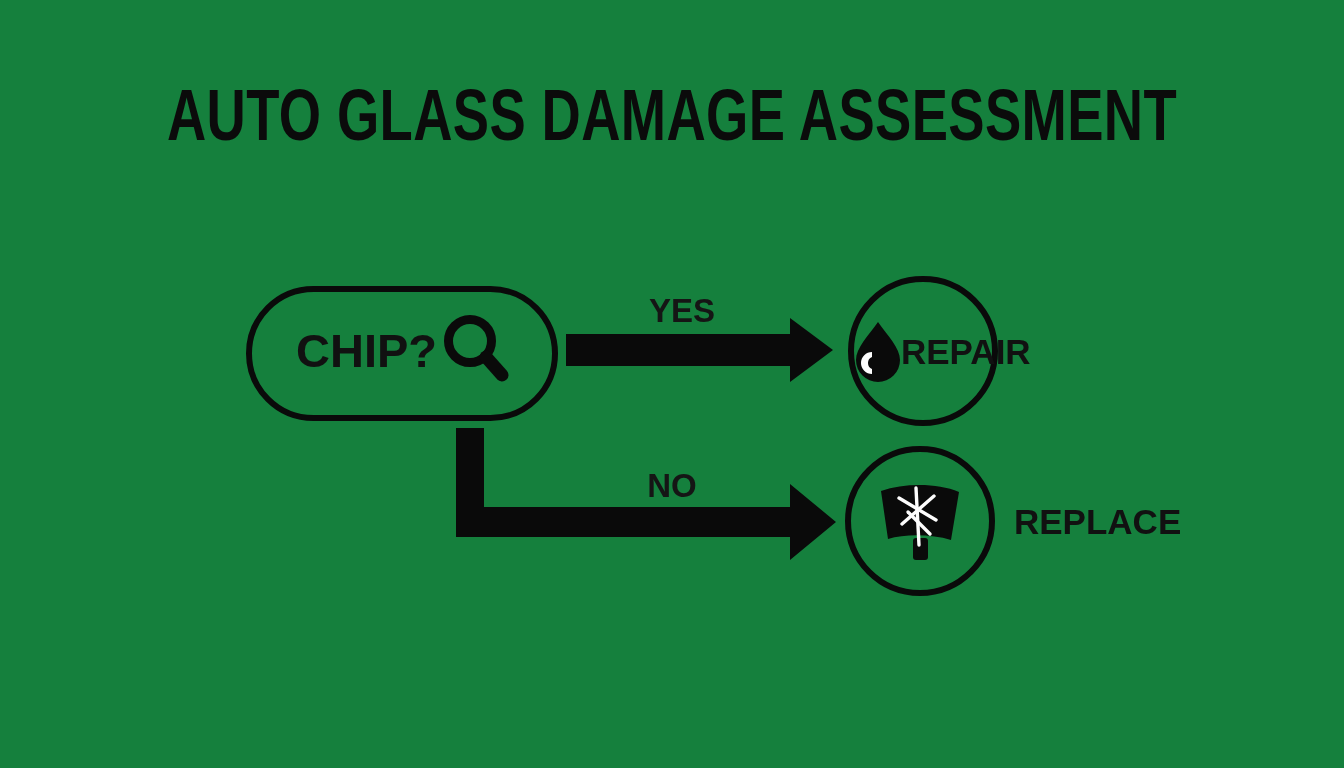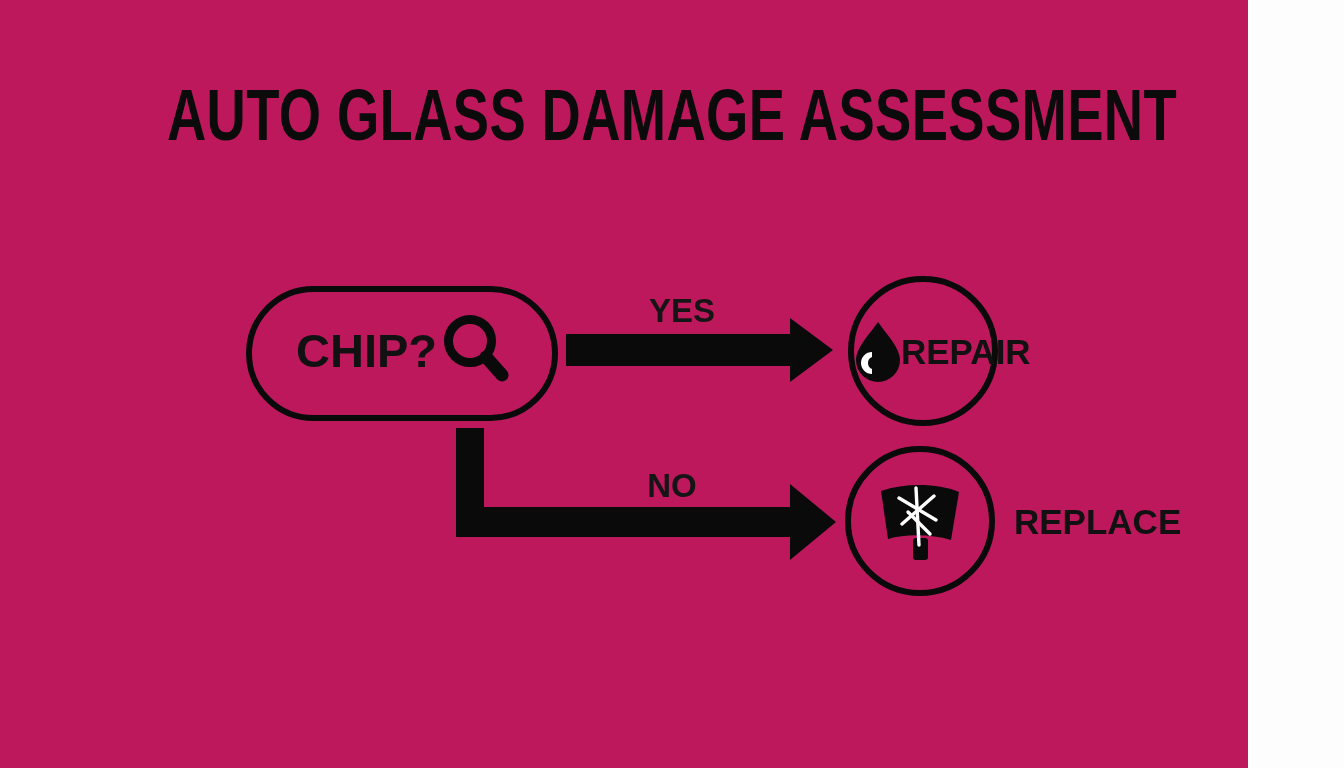--- a/index.html
+++ b/index.html
@@ -9,23 +9,23 @@
   body {
     width: 1344px;
     height: 768px;
     background: #fdfdfd;
     font-family: "Liberation Sans", sans-serif;
     overflow: hidden;
     position: relative;
   }
   #stage {
     position: relative;
-    width: 1248px;
+    width: 1344px;
     height: 768px;
-    background: #be185d;
+    background: #15803d;
   }
   #diagram-svg {
     position: absolute;
     left: 0;
     top: 0;
     width: 1344px;
     height: 768px;
     display: block;
   }
   .ttl {

